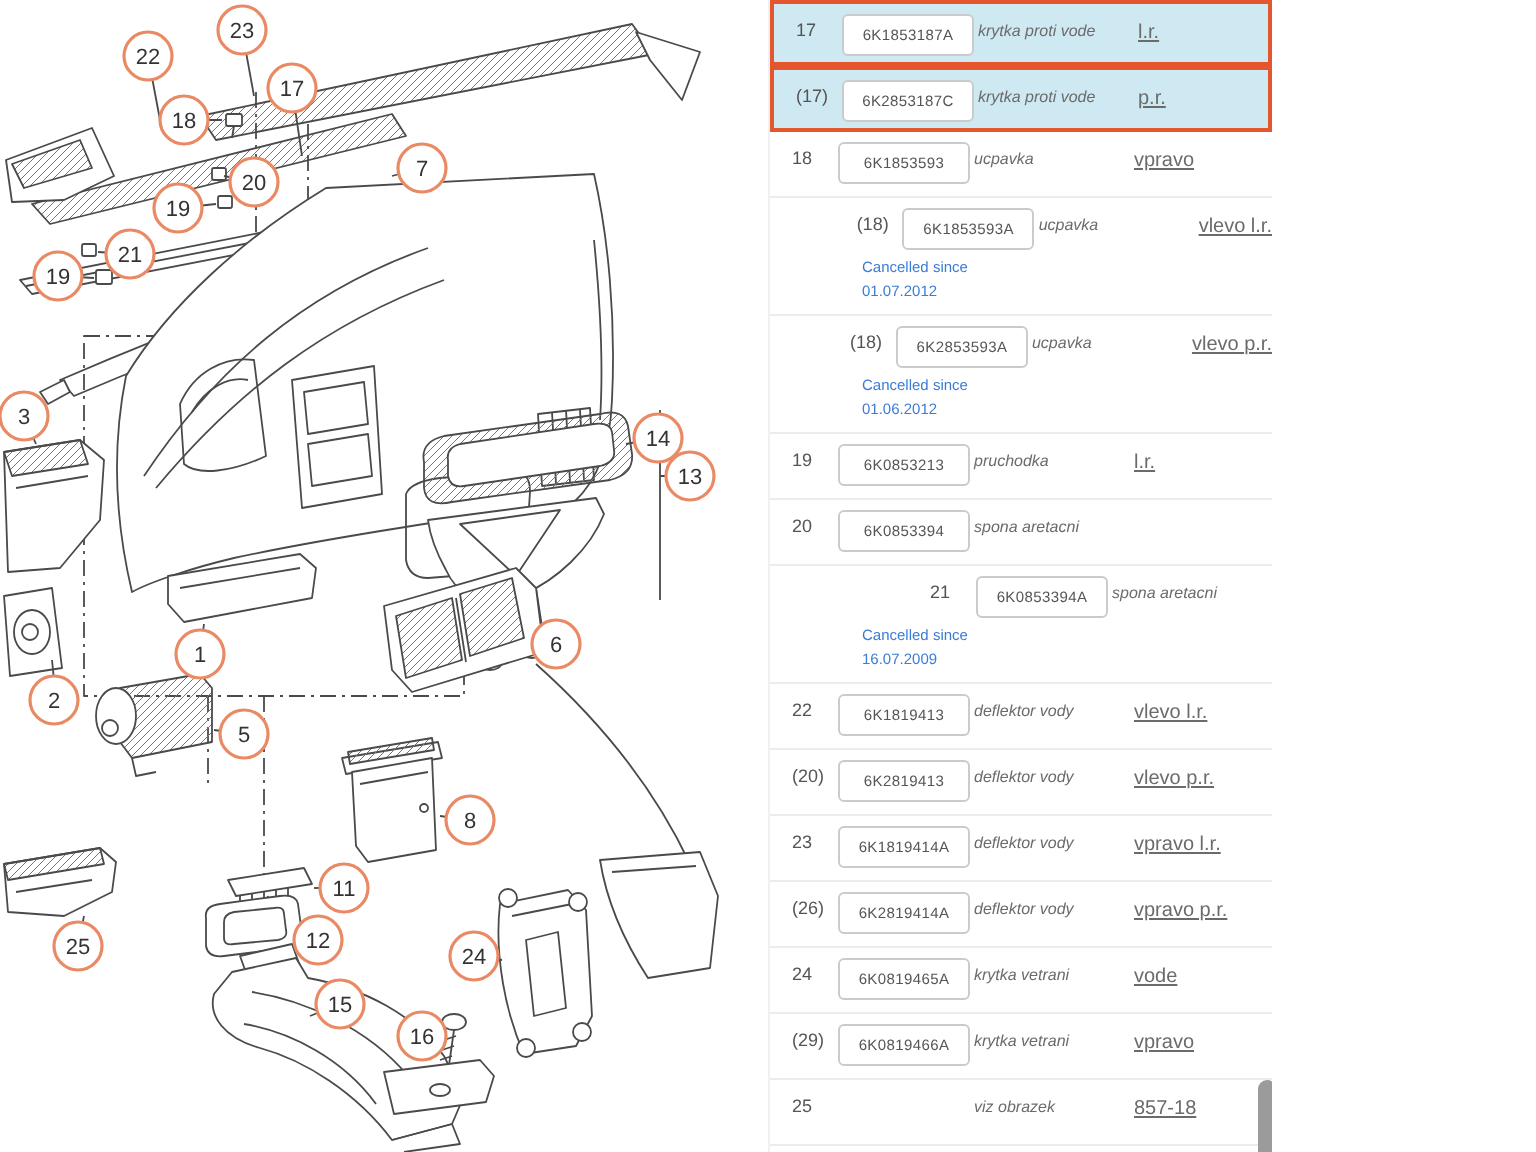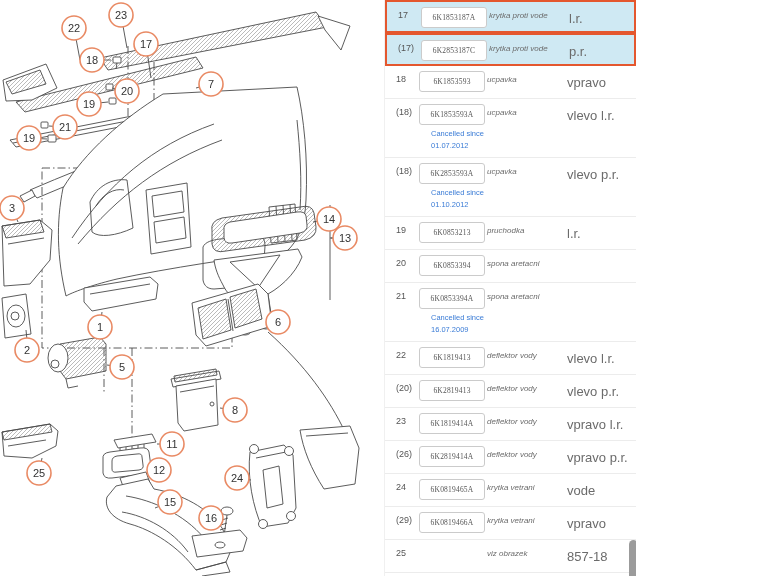--- a/index.html
+++ b/index.html
@@ -16,31 +16,31 @@
   
   .parts-panel {
     position:relative; width:384px; height:576px; background:#fff;
     overflow:hidden; border-left:1px solid #f0f0f0;
   }
   .row {
     position:relative; display:flex; align-items:flex-start;
     box-sizing:border-box; min-height:33px; padding-top:5px;
     border-bottom:1px solid #ececec; background:#fff;
   }
-  .row.tall { min-height:59px; }
+  .row.tall { min-height:59px;justify-content:flex-end; }
   .row.hl { background:var(--hl-bg,#cfe9f3); border:2px solid var(--hl-border,#e4572e); }
   .col-num { width:23px; padding-left:11px; font-size:9px; color:#555; flex:none; padding-top:3px;}
   .col-codewrap { width:68px; flex:none; }
   .code-box {
     width:64px; height:19px; border:1px solid #cbcbcb; border-radius:3px;
     background:#fff; display:flex; align-items:center; justify-content:center;
-    font-size:7.5px; color:#555; letter-spacing:.2px;font-family:Liberation Serif, serif;
+    font-size:7.5px; color:#555; letter-spacing:.2px;
   }
   .col-desc { width:80px; flex:none; font-size:8px; color:#6b6b6b; padding-top:4px;font-style:italic; }
-  .col-pos  { font-size:13px; color:#6b6b6b; padding-top:4px; }
+  .col-pos  { font-size:10px; color:#6b6b6b; padding-top:4px;text-decoration:underline; }
   .cancelled {
     position:absolute; left:46px; top:29px; font-size:7.5px;
     color:var(--link-color,#3b7cd6); line-height:1.6;
   }
   .scroll-thumb {
     position:absolute; right:-2px; top:540px; width:9px; height:48px;
     background:var(--scrollbar,#9b9b9b); border-radius:5px;
   }
 </style>
 </head>
@@ -334,21 +334,21 @@
 
   <div class="row tall">
     <div class="col-num">(18)</div>
     <div class="col-codewrap">
       <div class="code-box">6K2853593A</div>
     </div>
     <div class="col-desc">ucpavka</div>
     <div class="col-pos">vlevo p.r.</div>
     <div class="cancelled">
       <div>Cancelled since</div>
-      <div>01.10.2012</div>
+      <div>01.06.2012</div>
     </div>
   </div>
 
   <div class="row">
     <div class="col-num">19</div>
     <div class="col-codewrap">
       <div class="code-box">6K0853213</div>
     </div>
     <div class="col-desc">pruchodka</div>
     <div class="col-pos">l.r.</div>

